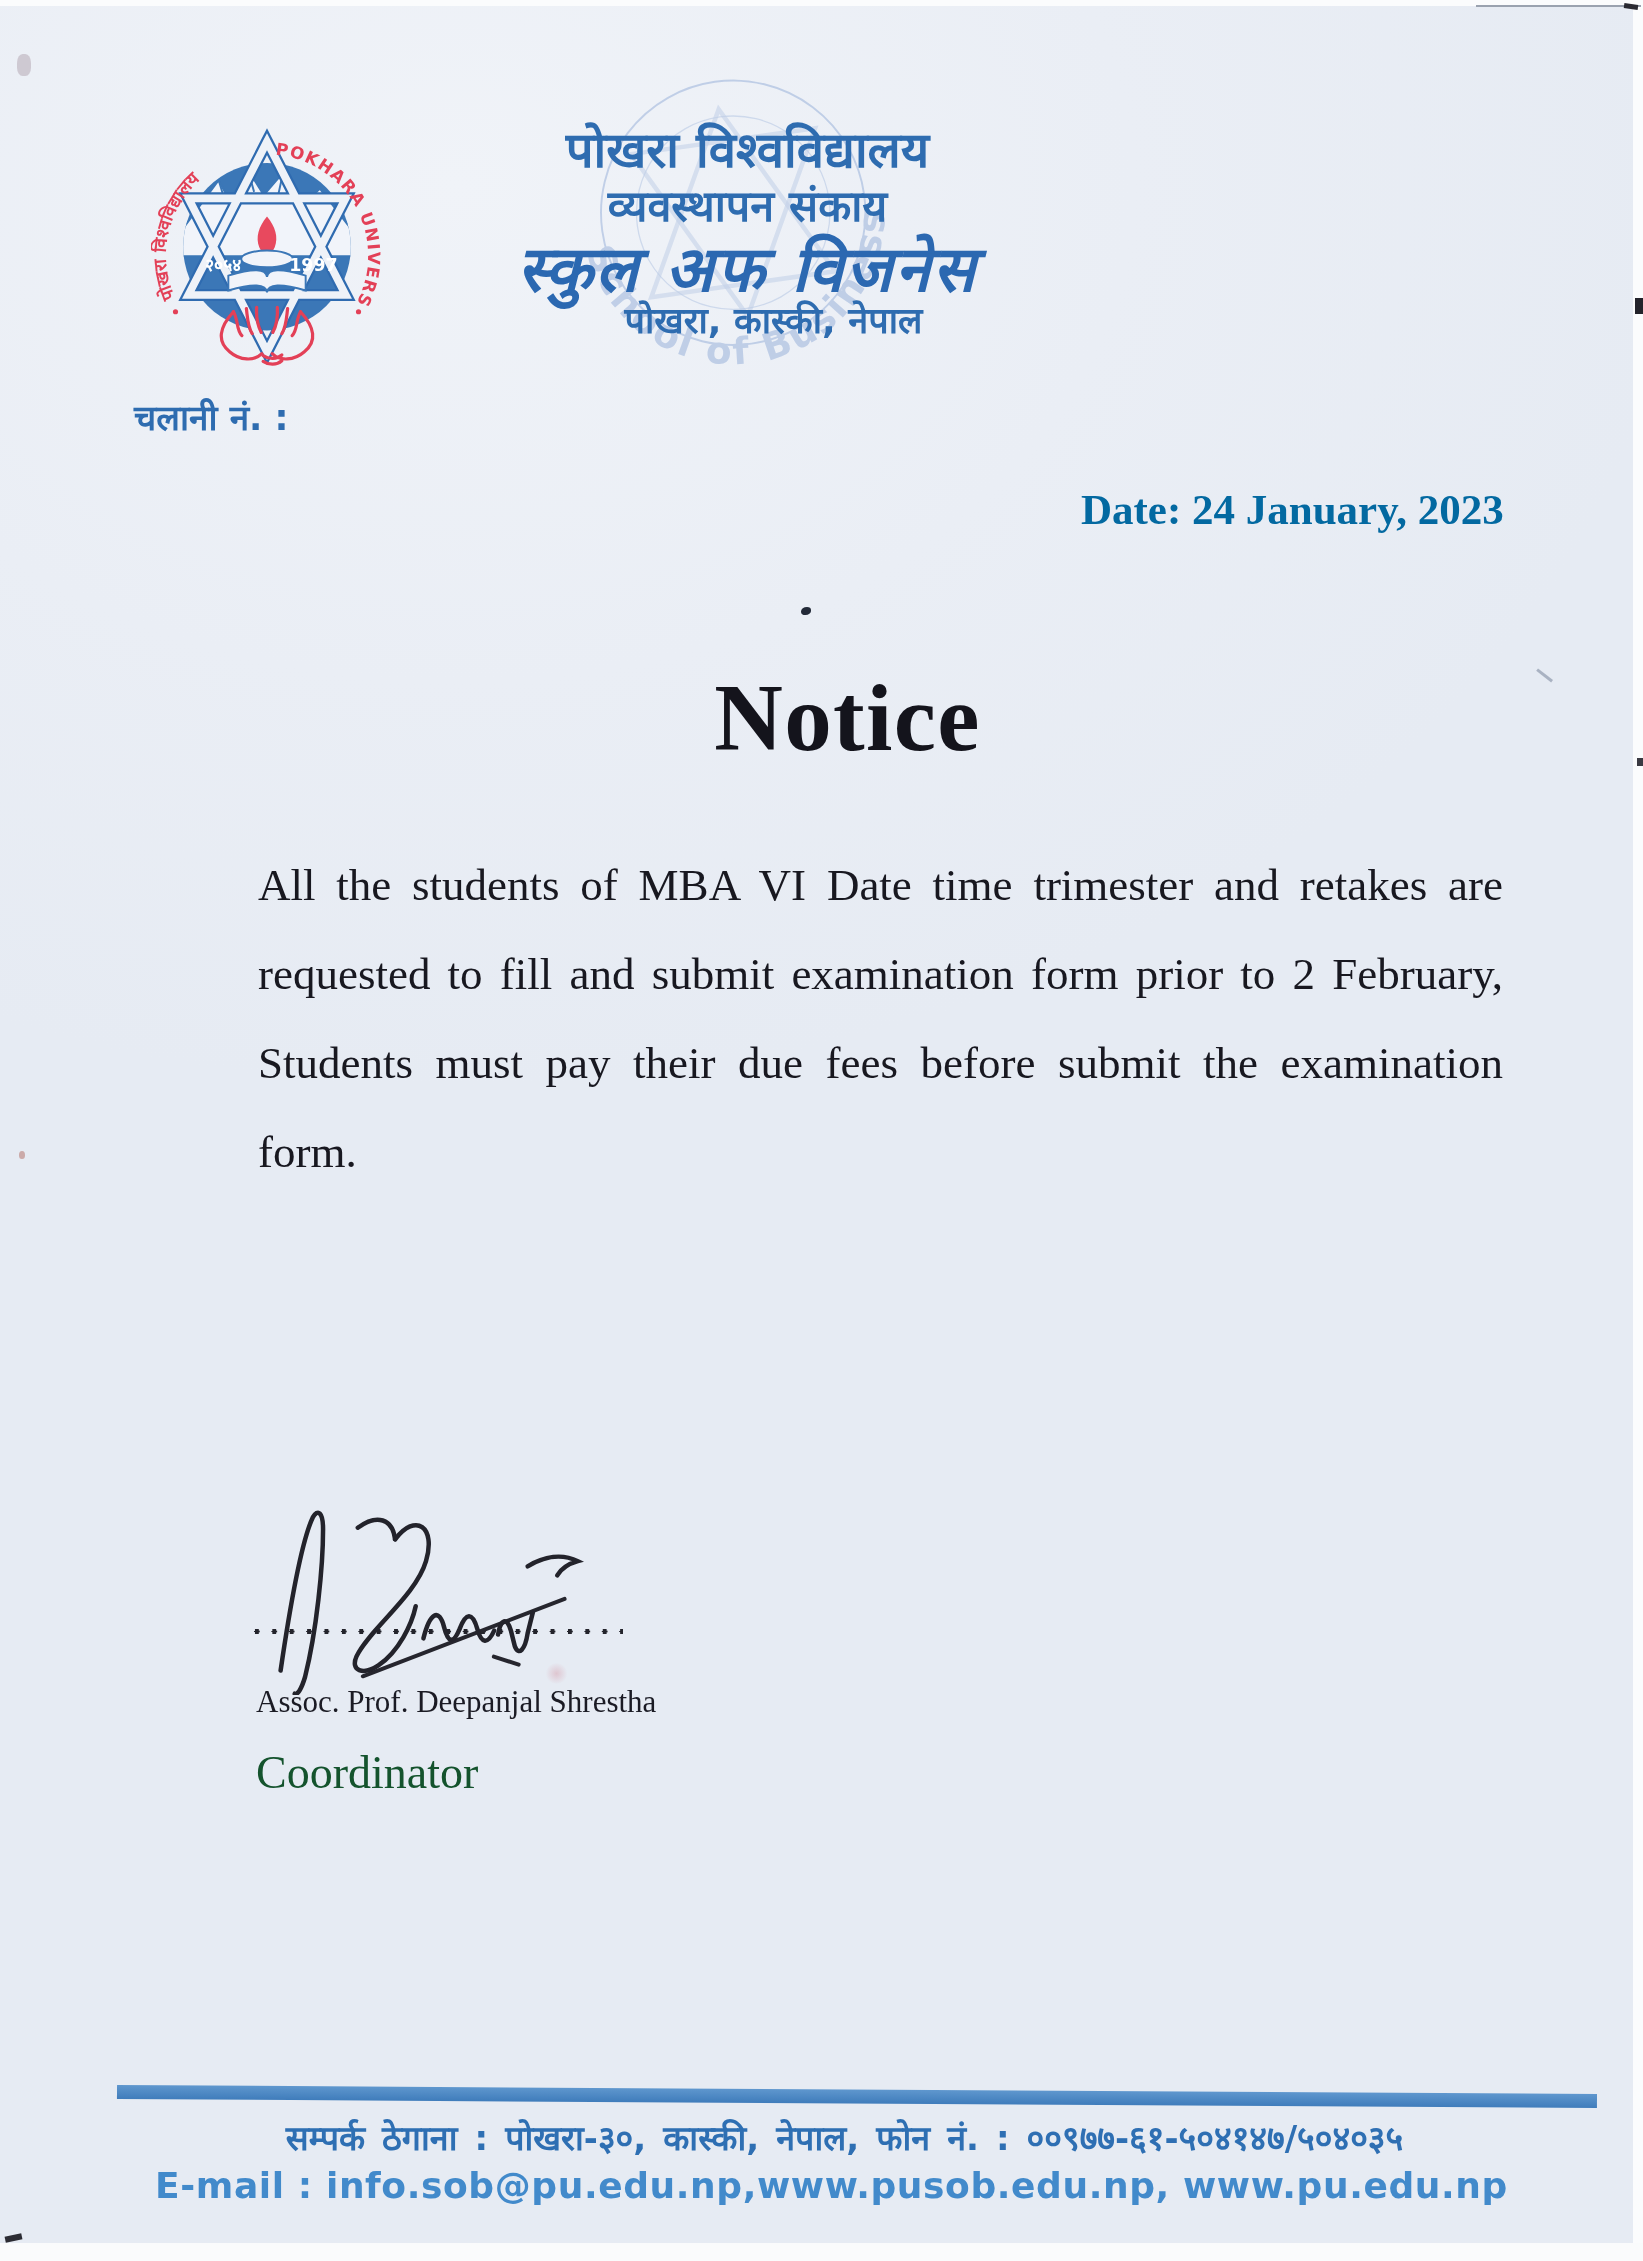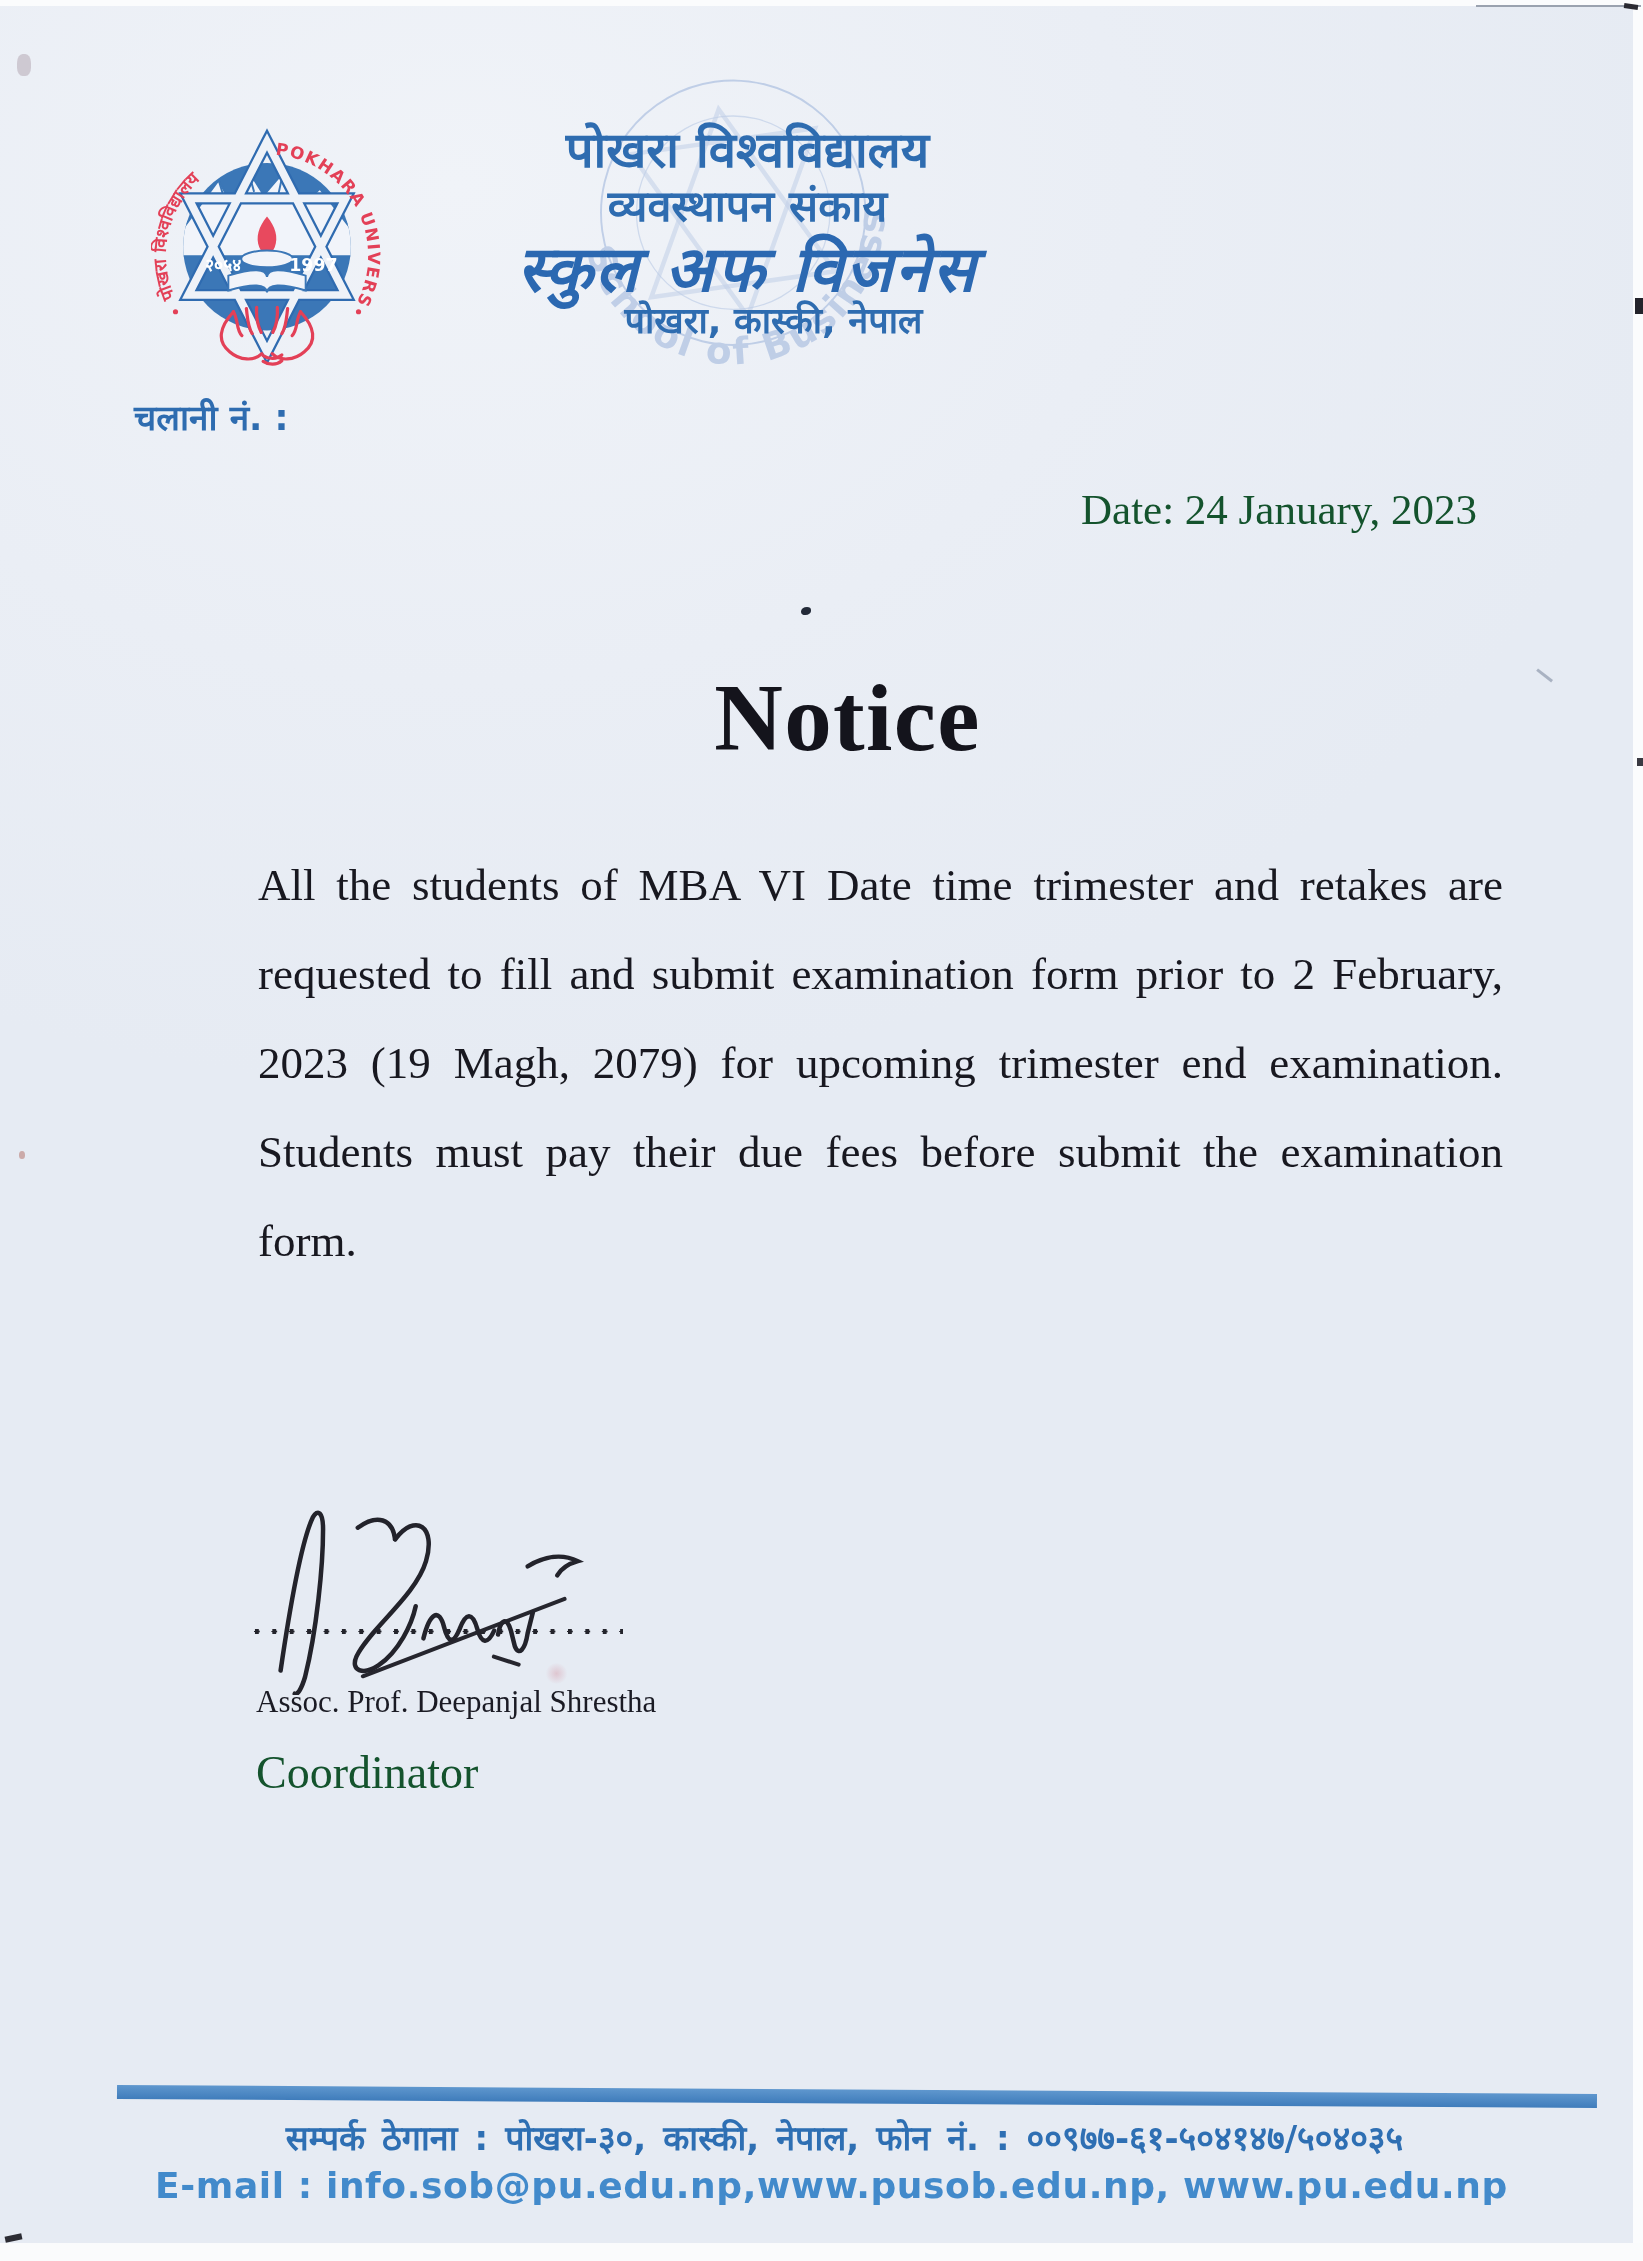--- a/index.html
+++ b/index.html
@@ -15,21 +15,21 @@
   .abs{position:absolute;}
   
   .np{font-family:"DejaVu Sans", sans-serif;text-align:right;}
   .hline{left:0;width:1495px;text-align:center;color:#2e6cb0;font-weight:bold;}
   .h1{top:115px;font-size:49px;}
   .h2{top:175px;font-size:43px;}
   .h3{top:224px;font-size:63px;color:#2b68b1;letter-spacing:2.6px;font-style:italic;}
   .h4{left:0;width:1547px;top:295px;font-size:36px;}
   .chalani{left:134px;top:393px;font-size:35px;color:#2e6cb0;font-weight:bold;}
   
-  .date{left:1081px;top:485px;font-size:43px;color:#14532d;}
+  .date{left:1081px;top:485px;font-size:43px;color:#0369a1;font-weight:bold;}
   .title{left:0;width:1695px;top:663px;text-align:center;font-size:95px;font-weight:bold;color:#14141c;letter-spacing:1.3px;}
   .bodytext{left:258px;top:859px;width:1245px;color:#181820;}
   .bline{position:relative;height:89px;font-size:45px;text-align:justify;text-align-last:justify;white-space:nowrap;}
   .bline.last{text-align:right;text-align-last:left;}
   
   .dots{left:253px;top:1627px;width:370px;height:9px;
     background-image:radial-gradient(circle 2.6px at 3.9px 4.5px,#23232b 98%,transparent);
     background-size:17.4px 9px;background-repeat:repeat-x;}
   .slash{left:361px;top:1675px;width:220px;height:3.9px;background:#26262e;border-radius:1.9px;
     transform:rotate(-21deg);transform-origin:left center;}
@@ -127,21 +127,20 @@
 
 <div class="abs np chalani">चलानी नं. :</div>
 
 <div class="abs date">Date: 24 January, 2023</div>
 
 <div class="abs title">Notice</div>
 
 <div class="abs bodytext">
   <div class="bline">All the students of MBA VI Date time trimester and retakes are</div>
   <div class="bline">requested to fill and submit examination form prior to 2 February,</div>
-  <div class="bline">2023 (19 Magh, 2079) for upcoming trimester end examination.</div>
   <div class="bline">Students must pay their due fees before submit the examination</div>
   <div class="bline last">form.</div>
 </div>
 
 <div class="abs dots"></div>
 <div class="abs slash"></div>
 <div class="abs taildash"></div>
 <div class="abs smudge"></div>
 <svg class="abs" style="left:261px;top:1502px;" width="348" height="193" viewBox="0 0 540 300">
   <g fill="none" stroke="#23232b" stroke-width="7" stroke-linecap="round">

